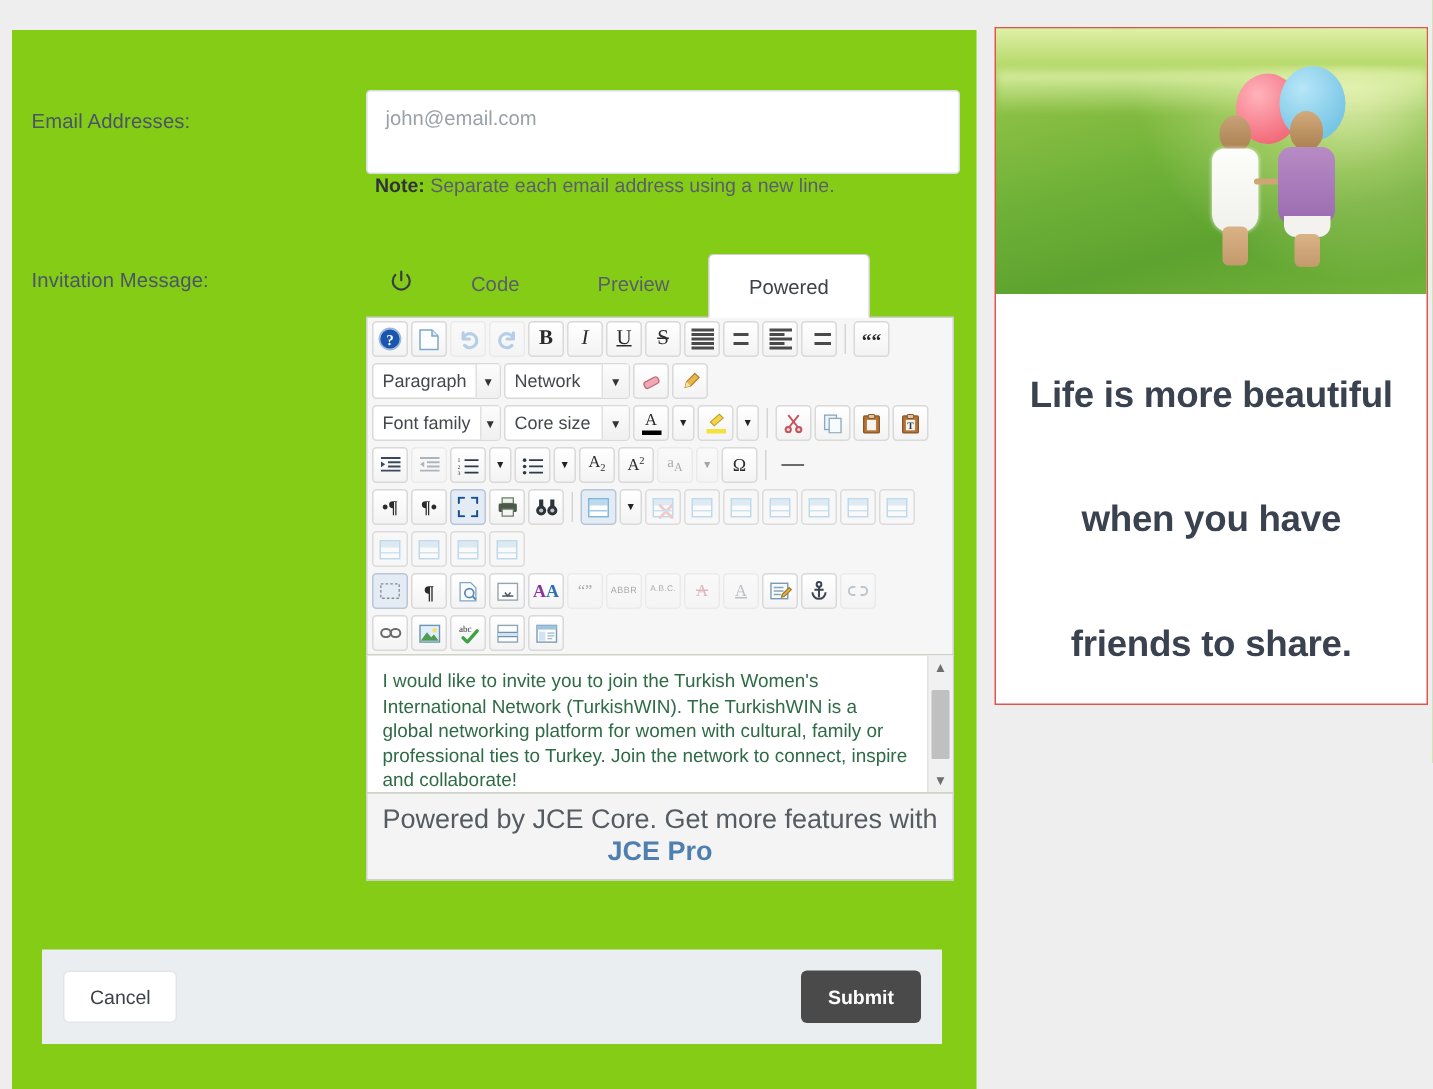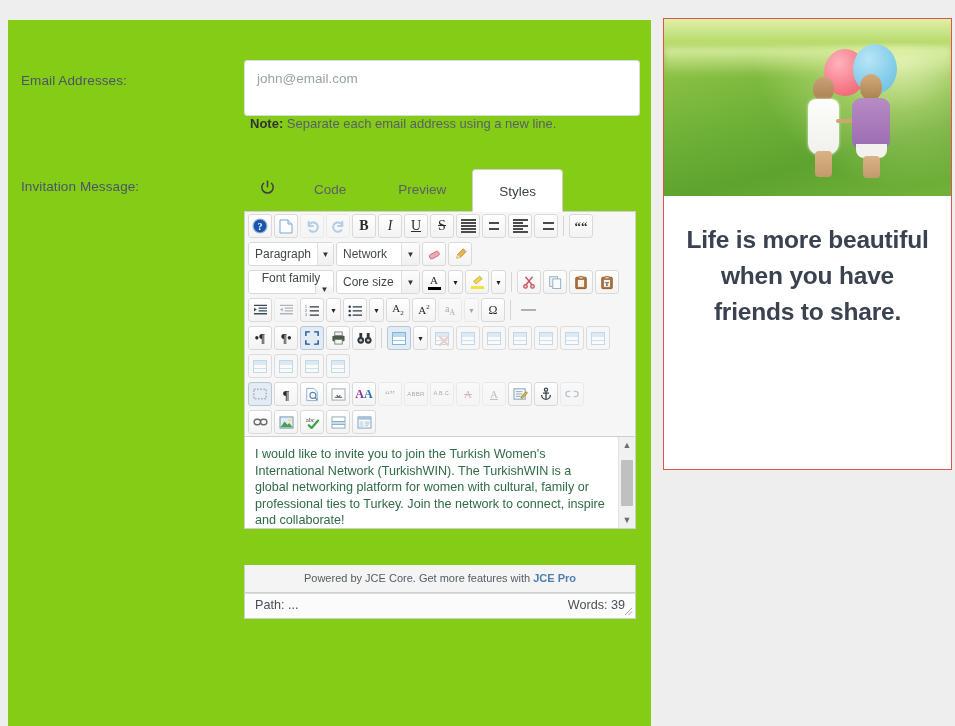--- a/index.html
+++ b/index.html
@@ -230,24 +230,23 @@
     background: #c0c0c0;
     border-radius: 1px;
     margin: 1px 0;
   }
 
   .editor-promo {
     border: 1px solid #cfcfcf;
     border-top: none;
     background: #f4f4f4;
     text-align: center;
-    font-size: 11px;
+    font-size: 18px;
     color: #555b61;
     padding: 7px 0 8px;
-    margin-top: 36px;
   }
   .editor-promo a { color: #4e7fae; font-weight: bold; text-decoration: none; }
 
   .editor-status {
     border: 1px solid #cfcfcf;
     border-top: 1px solid #dcdcdc;
     background: #fbfbfb;
     display: flex;
     justify-content: space-between;
     align-items: center;
@@ -373,21 +372,21 @@
   }
   .arms {
     position:absolute; left:172px; top:100px; width:22px; height:4px;
     background:#cfa575; border-radius:2px;
   }
 
   .promo-quote {
     padding: 26px 18px 18px;
     text-align: center;
     font-size: 24.5px;
-    line-height: 36px;
+    line-height: 83px;
     color: #3a4250;
     font-weight: bold;
     letter-spacing: -.2px;
   }
 </style>
 </head>
 <body>
 
 <div id="page">
 
@@ -408,21 +407,21 @@
 
       <div class="tabbar">
         <div class="power-icon">
           <svg width="17" height="17" viewBox="0 0 24 24" fill="none" stroke="#3a3f45" stroke-width="2.1" stroke-linecap="round">
             <path d="M12 3 L12 11"></path>
             <path d="M6.4 6.1 A8 8 0 1 0 17.6 6.1"></path>
           </svg>
         </div>
         <div class="tab">Code</div>
         <div class="tab">Preview</div>
-        <div class="tab active">Styles</div>
+        <div class="tab active">Powered</div>
       </div>
 
       <div class="toolbox">
 
         <div class="tb-row">
           <div class="tb-btn">
             <svg width="16" height="16" viewBox="0 0 16 16">
               <circle cx="8" cy="8" r="7" fill="#1a56b0"></circle>
               <circle cx="8" cy="8" r="7" fill="none" stroke="#9fb8d8" stroke-width="1.2"></circle>
               <text x="8" y="12" font-size="10" font-family="Liberation Serif, serif" font-weight="bold" fill="#fff" text-anchor="middle">?</text>
@@ -516,21 +515,21 @@
           </div>
           <div class="tb-btn">
             <svg width="15" height="14" viewBox="0 0 16 15">
               <path d="M11 2 L14 5 L8 11 L4 12 L5 8 Z" fill="#e8b54b" stroke="#a9802c" stroke-width=".8"></path>
               <path d="M5 8 L8 11 L4 12 Z" fill="#f6e0a4"></path>
             </svg>
           </div>
         </div>
 
         <div class="tb-row">
-          <div class="tb-select" style="width:86px;flex-direction:column;">
+          <div class="tb-select" style="width:86px;">
             <span class="lbl">Font family</span>
             <span class="arw" style="margin-left:auto;">▼</span>
           </div>
           <div class="tb-select" style="width:84px;">
             <span class="lbl">Core size</span>
             <span class="arw" style="margin-left:auto;">▼</span>
           </div>
           <div class="tb-btn">
             <span class="swatch-a">
                 <span>A</span>
@@ -843,40 +842,28 @@
           <div class="sc-arrow">▲</div>
           <div class="sc-thumb"></div>
           <div class="sc-arrow">▼</div>
         </div>
       </div>
 
       <div class="editor-promo">
         <span>Powered by JCE Core. Get more features with </span><a href="#">JCE Pro</a>
       </div>
 
-      <div class="editor-status">
-        <span>
-          <span>Path:</span>
-          <span>...</span>
-        </span>
-        <span>
-          <span>Words:</span>
-          <span>39</span>
-        </span>
-        <span class="grip">
-          <svg width="12" height="12" viewBox="0 0 12 12" stroke="#a2a2a2" stroke-width="1">
-            <path d="M11 4 L4 11"></path>
-              <path d="M11 7.5 L7.5 11"></path>
-          </svg>
-        </span>
-      </div>
     </div>
 
   </div>
 
+  <div class="footer">
+    <button class="btn-cancel">Cancel</button>
+    <button class="btn-submit">Submit</button>
+  </div>
 
   <div class="promo-card">
     <div class="promo-img">
       <div class="sky"></div>
       <div class="hill"></div>
       <div class="balloon pink"></div>
       <div class="balloon blue"></div>
       <div class="girl girl1">
         <div class="head"></div>
         <div class="body"></div>

